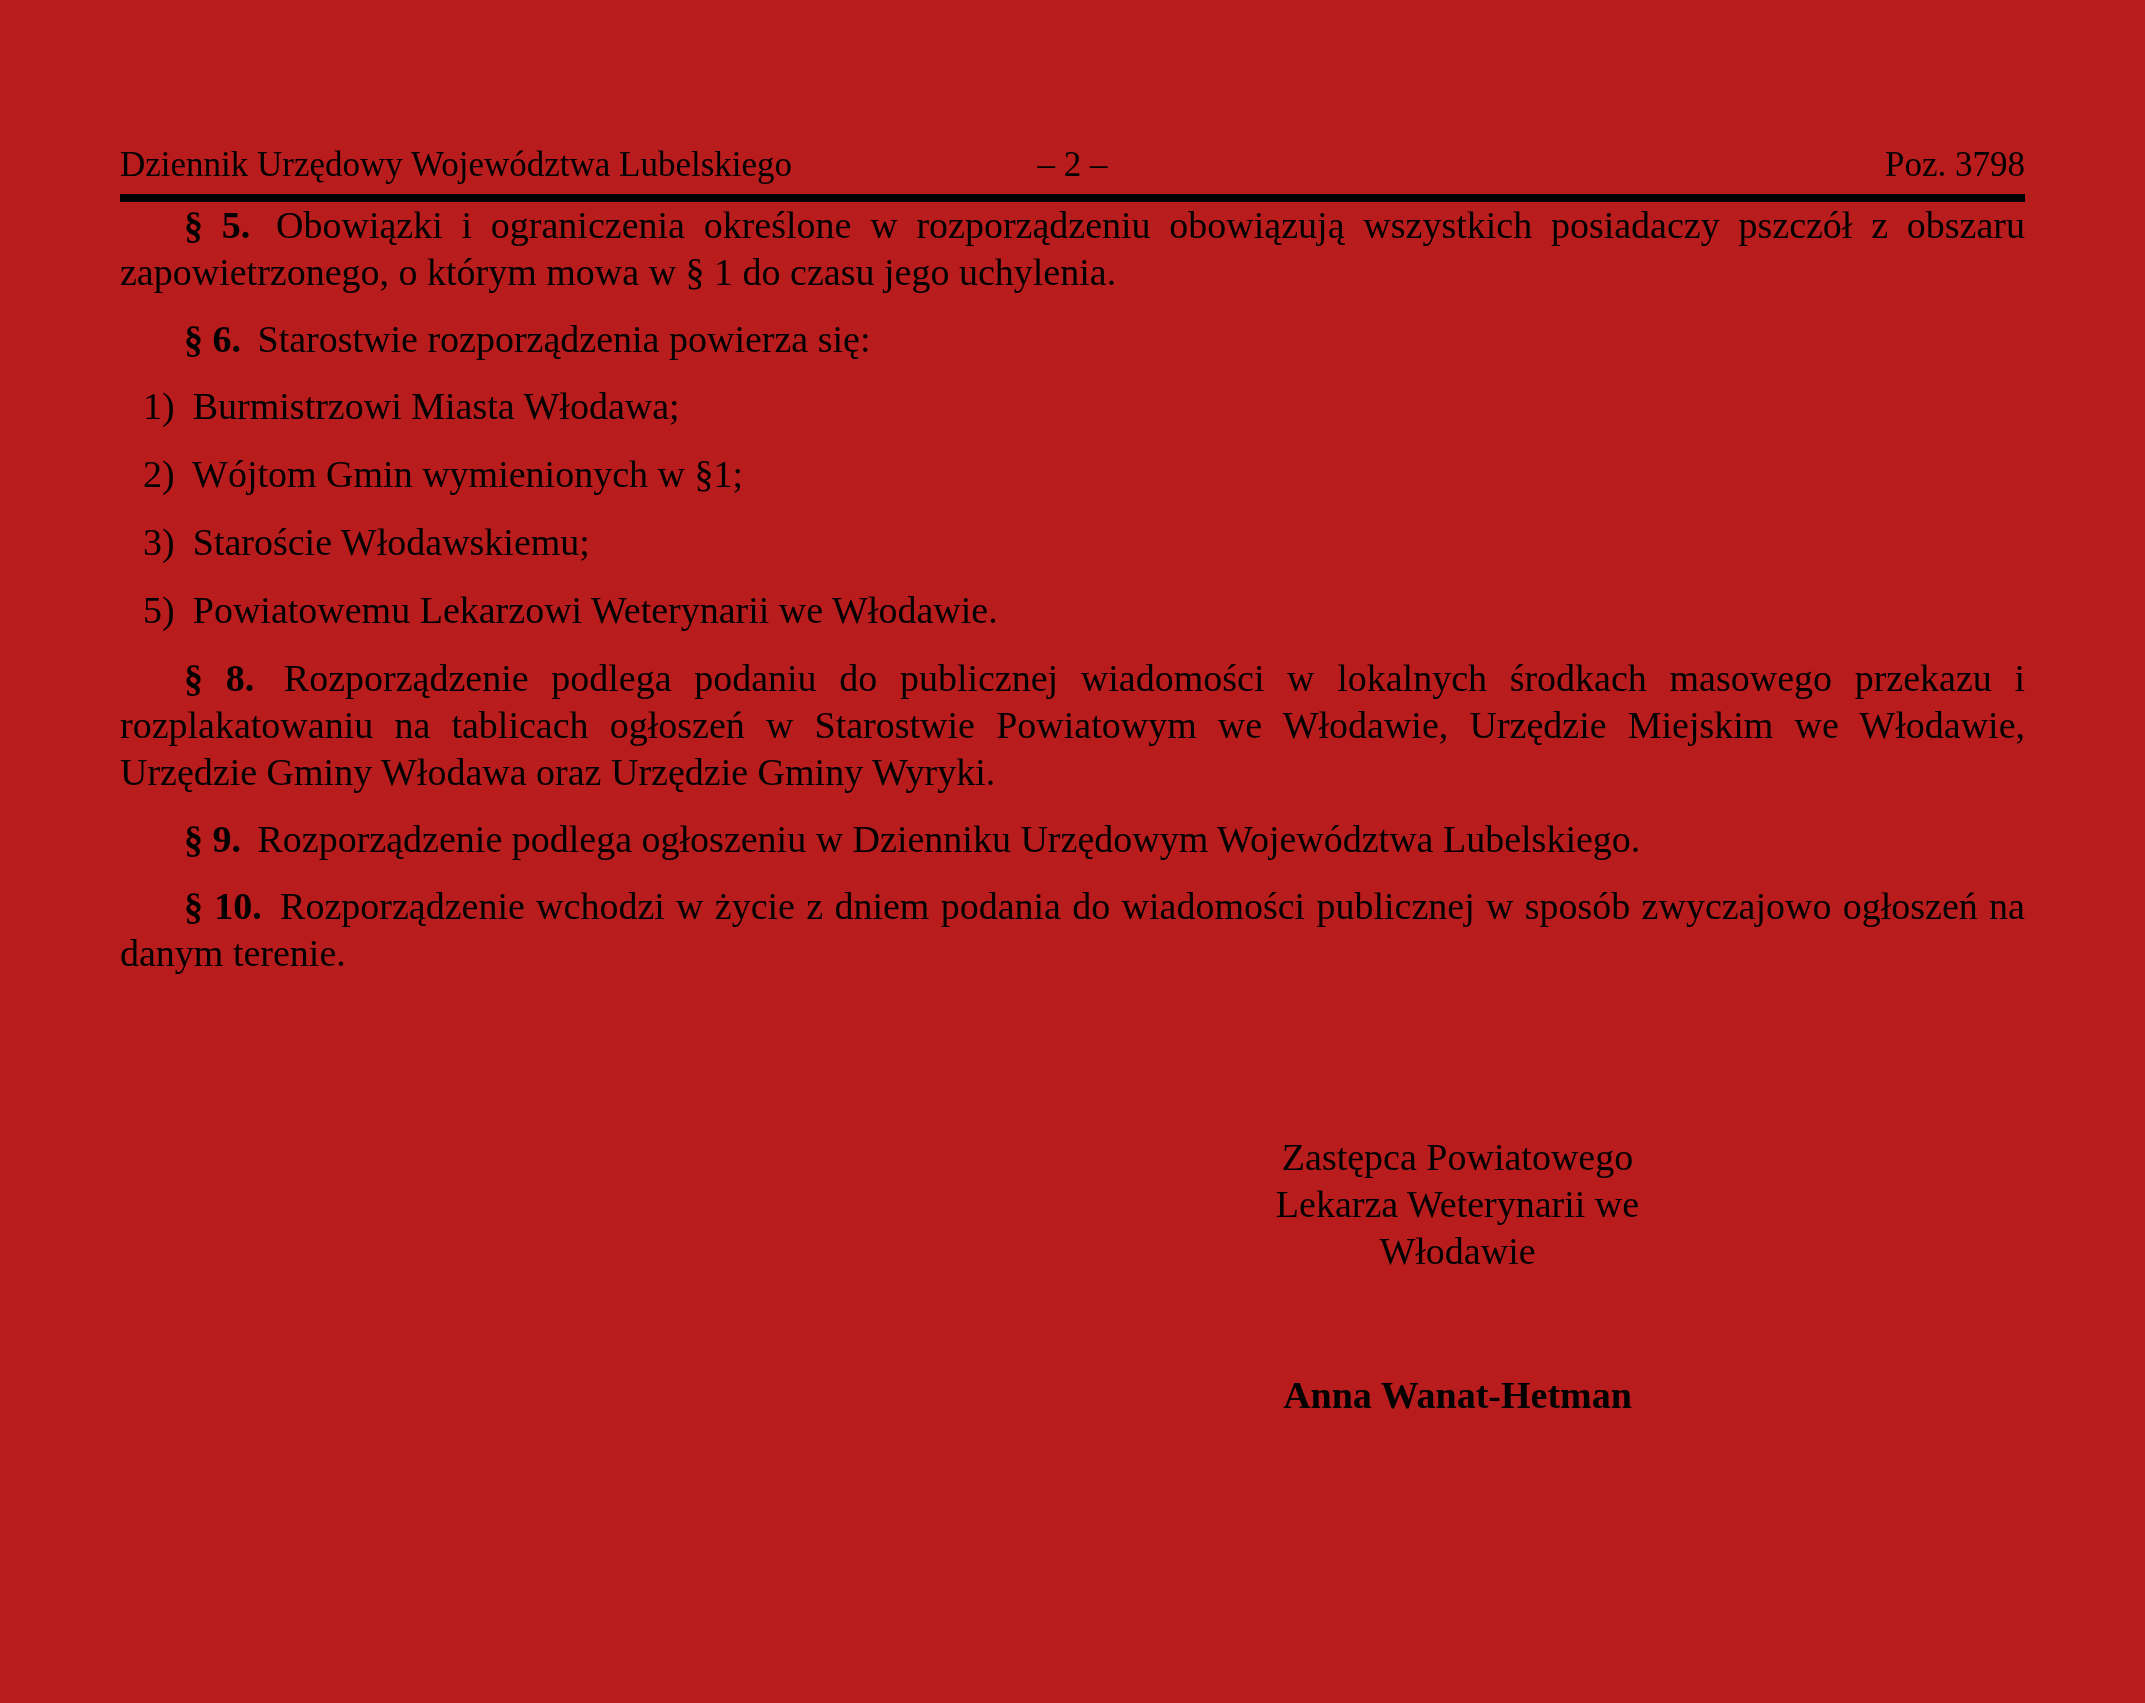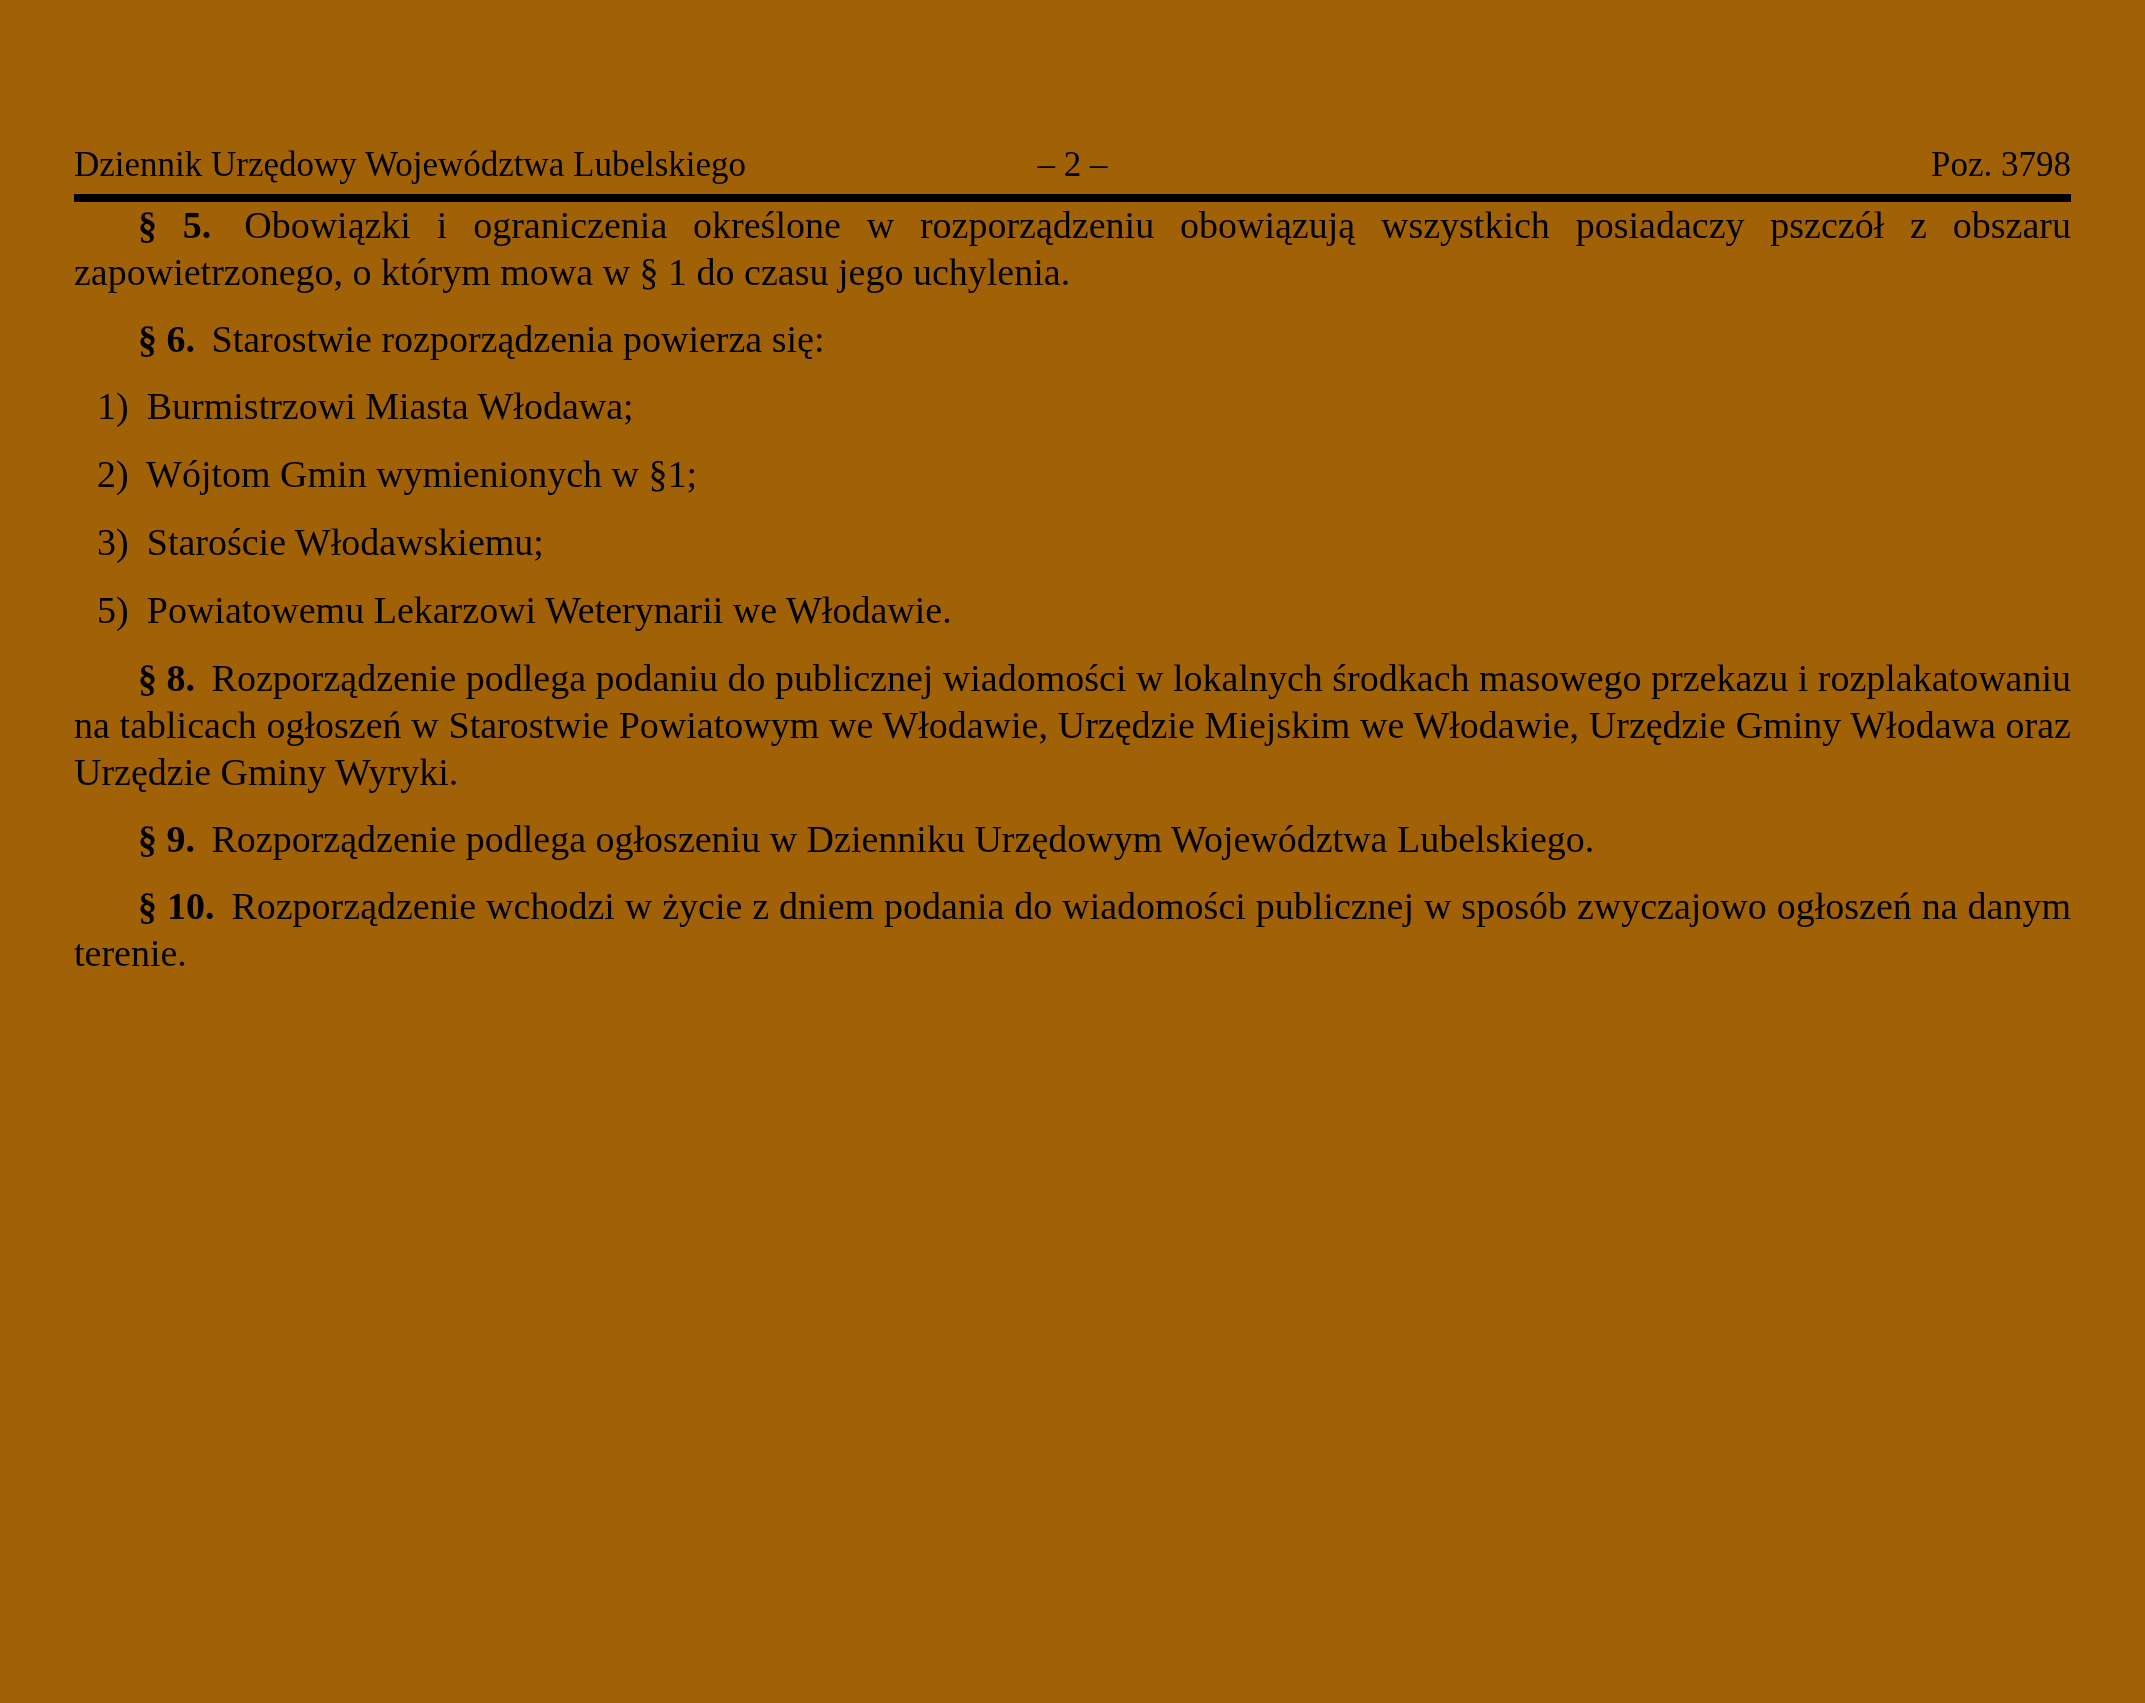--- a/index.html
+++ b/index.html
@@ -4,25 +4,25 @@
 <style>
   html, body {
     margin: 0;
     padding: 0;
     background: #e8e8e8;
   }
   .page {
     position: relative;
     width: 2145px;
     height: 1703px;
-    background: #a16207;
+    background: #b91c1c;
     color: #000000;
     font-family: "Liberation Serif", "DejaVu Serif", serif;
     box-sizing: border-box;
-    padding: 0 74px;
+    padding: 0 120px;
     overflow: hidden;
   }
   
   .header {
     margin-top: 147px;
     display: flex;
     align-items: baseline;
     font-size: 35px;
     line-height: 36px;
     white-space: nowrap;
@@ -128,15 +128,23 @@
       <span>Rozporządzenie podlega ogłoszeniu w Dzienniku Urzędowym Województwa Lubelskiego.</span>
     </p>
 
     <p class="para">
       <b class="marker">§ 10.</b>
       <span>Rozporządzenie wchodzi w życie z dniem podania do wiadomości publicznej w sposób zwyczajowo ogłoszeń na danym terenie.</span>
     </p>
 
   </div>
 
+  <div class="signature">
+    <div class="sig-title">
+      <div>Zastępca Powiatowego</div>
+      <div>Lekarza Weterynarii we</div>
+      <div>Włodawie</div>
+    </div>
+    <div class="sig-name">Anna Wanat-Hetman</div>
+  </div>
 
 </div>
 
 
 </body></html>

